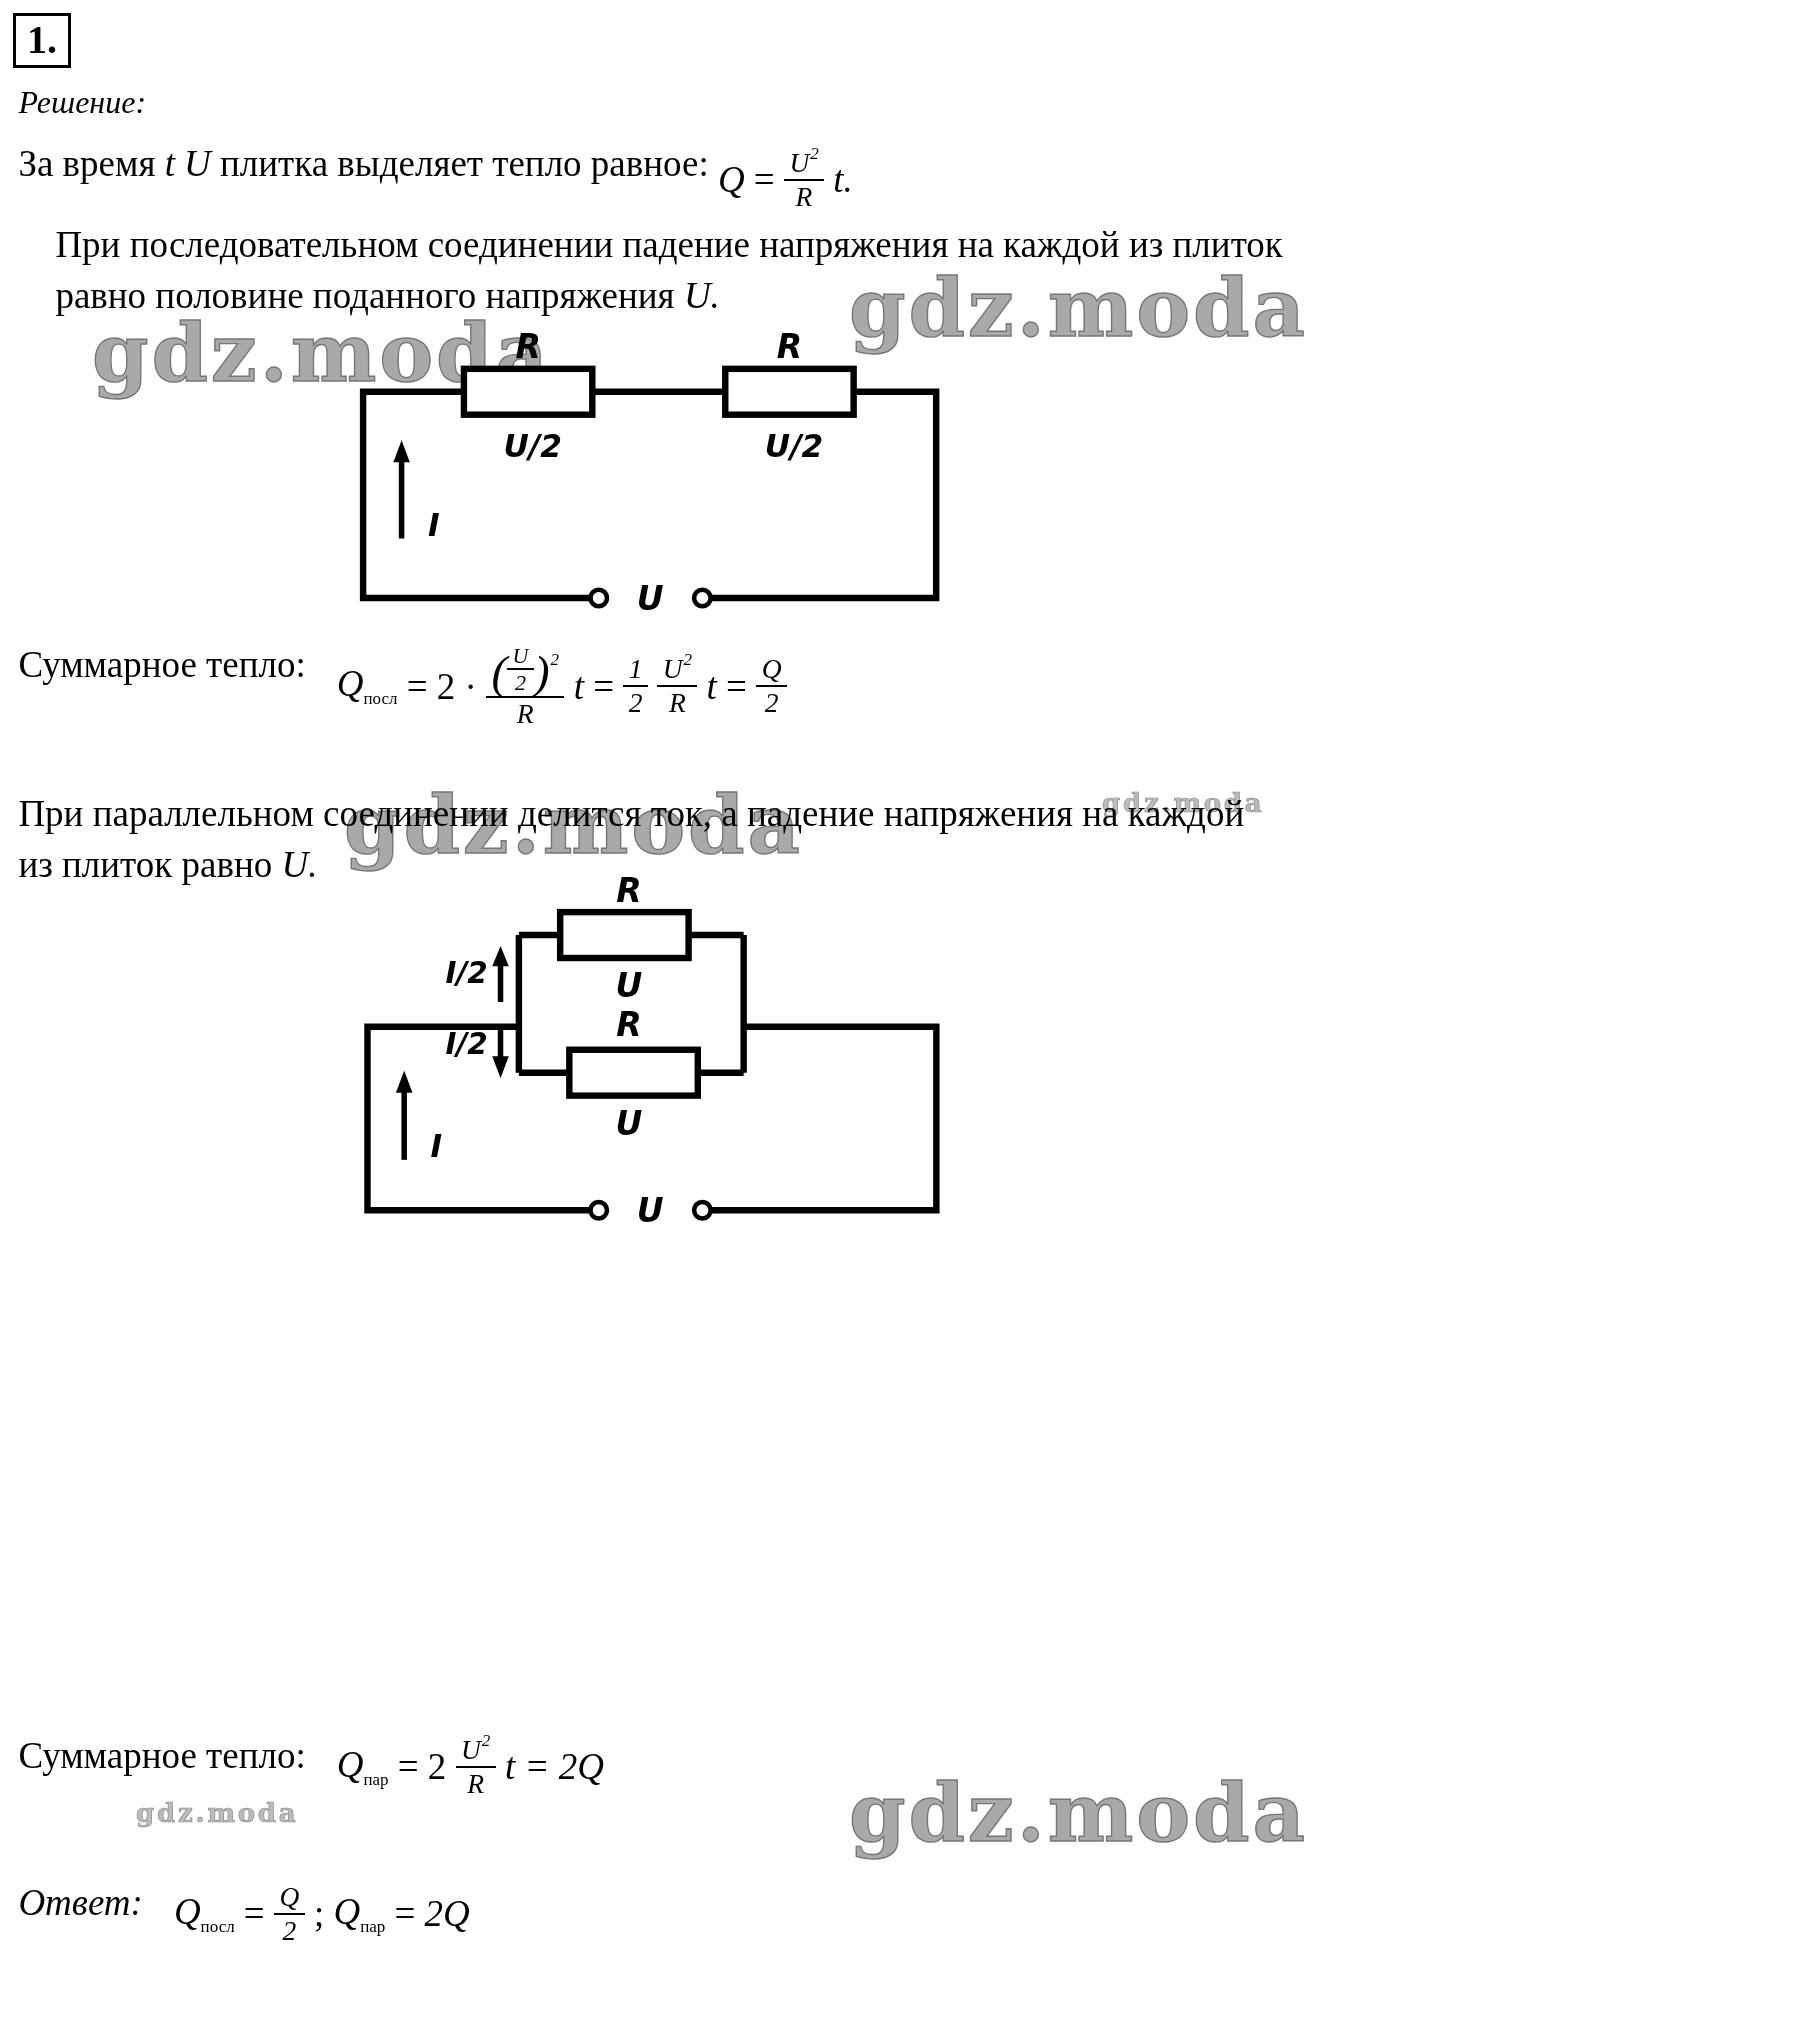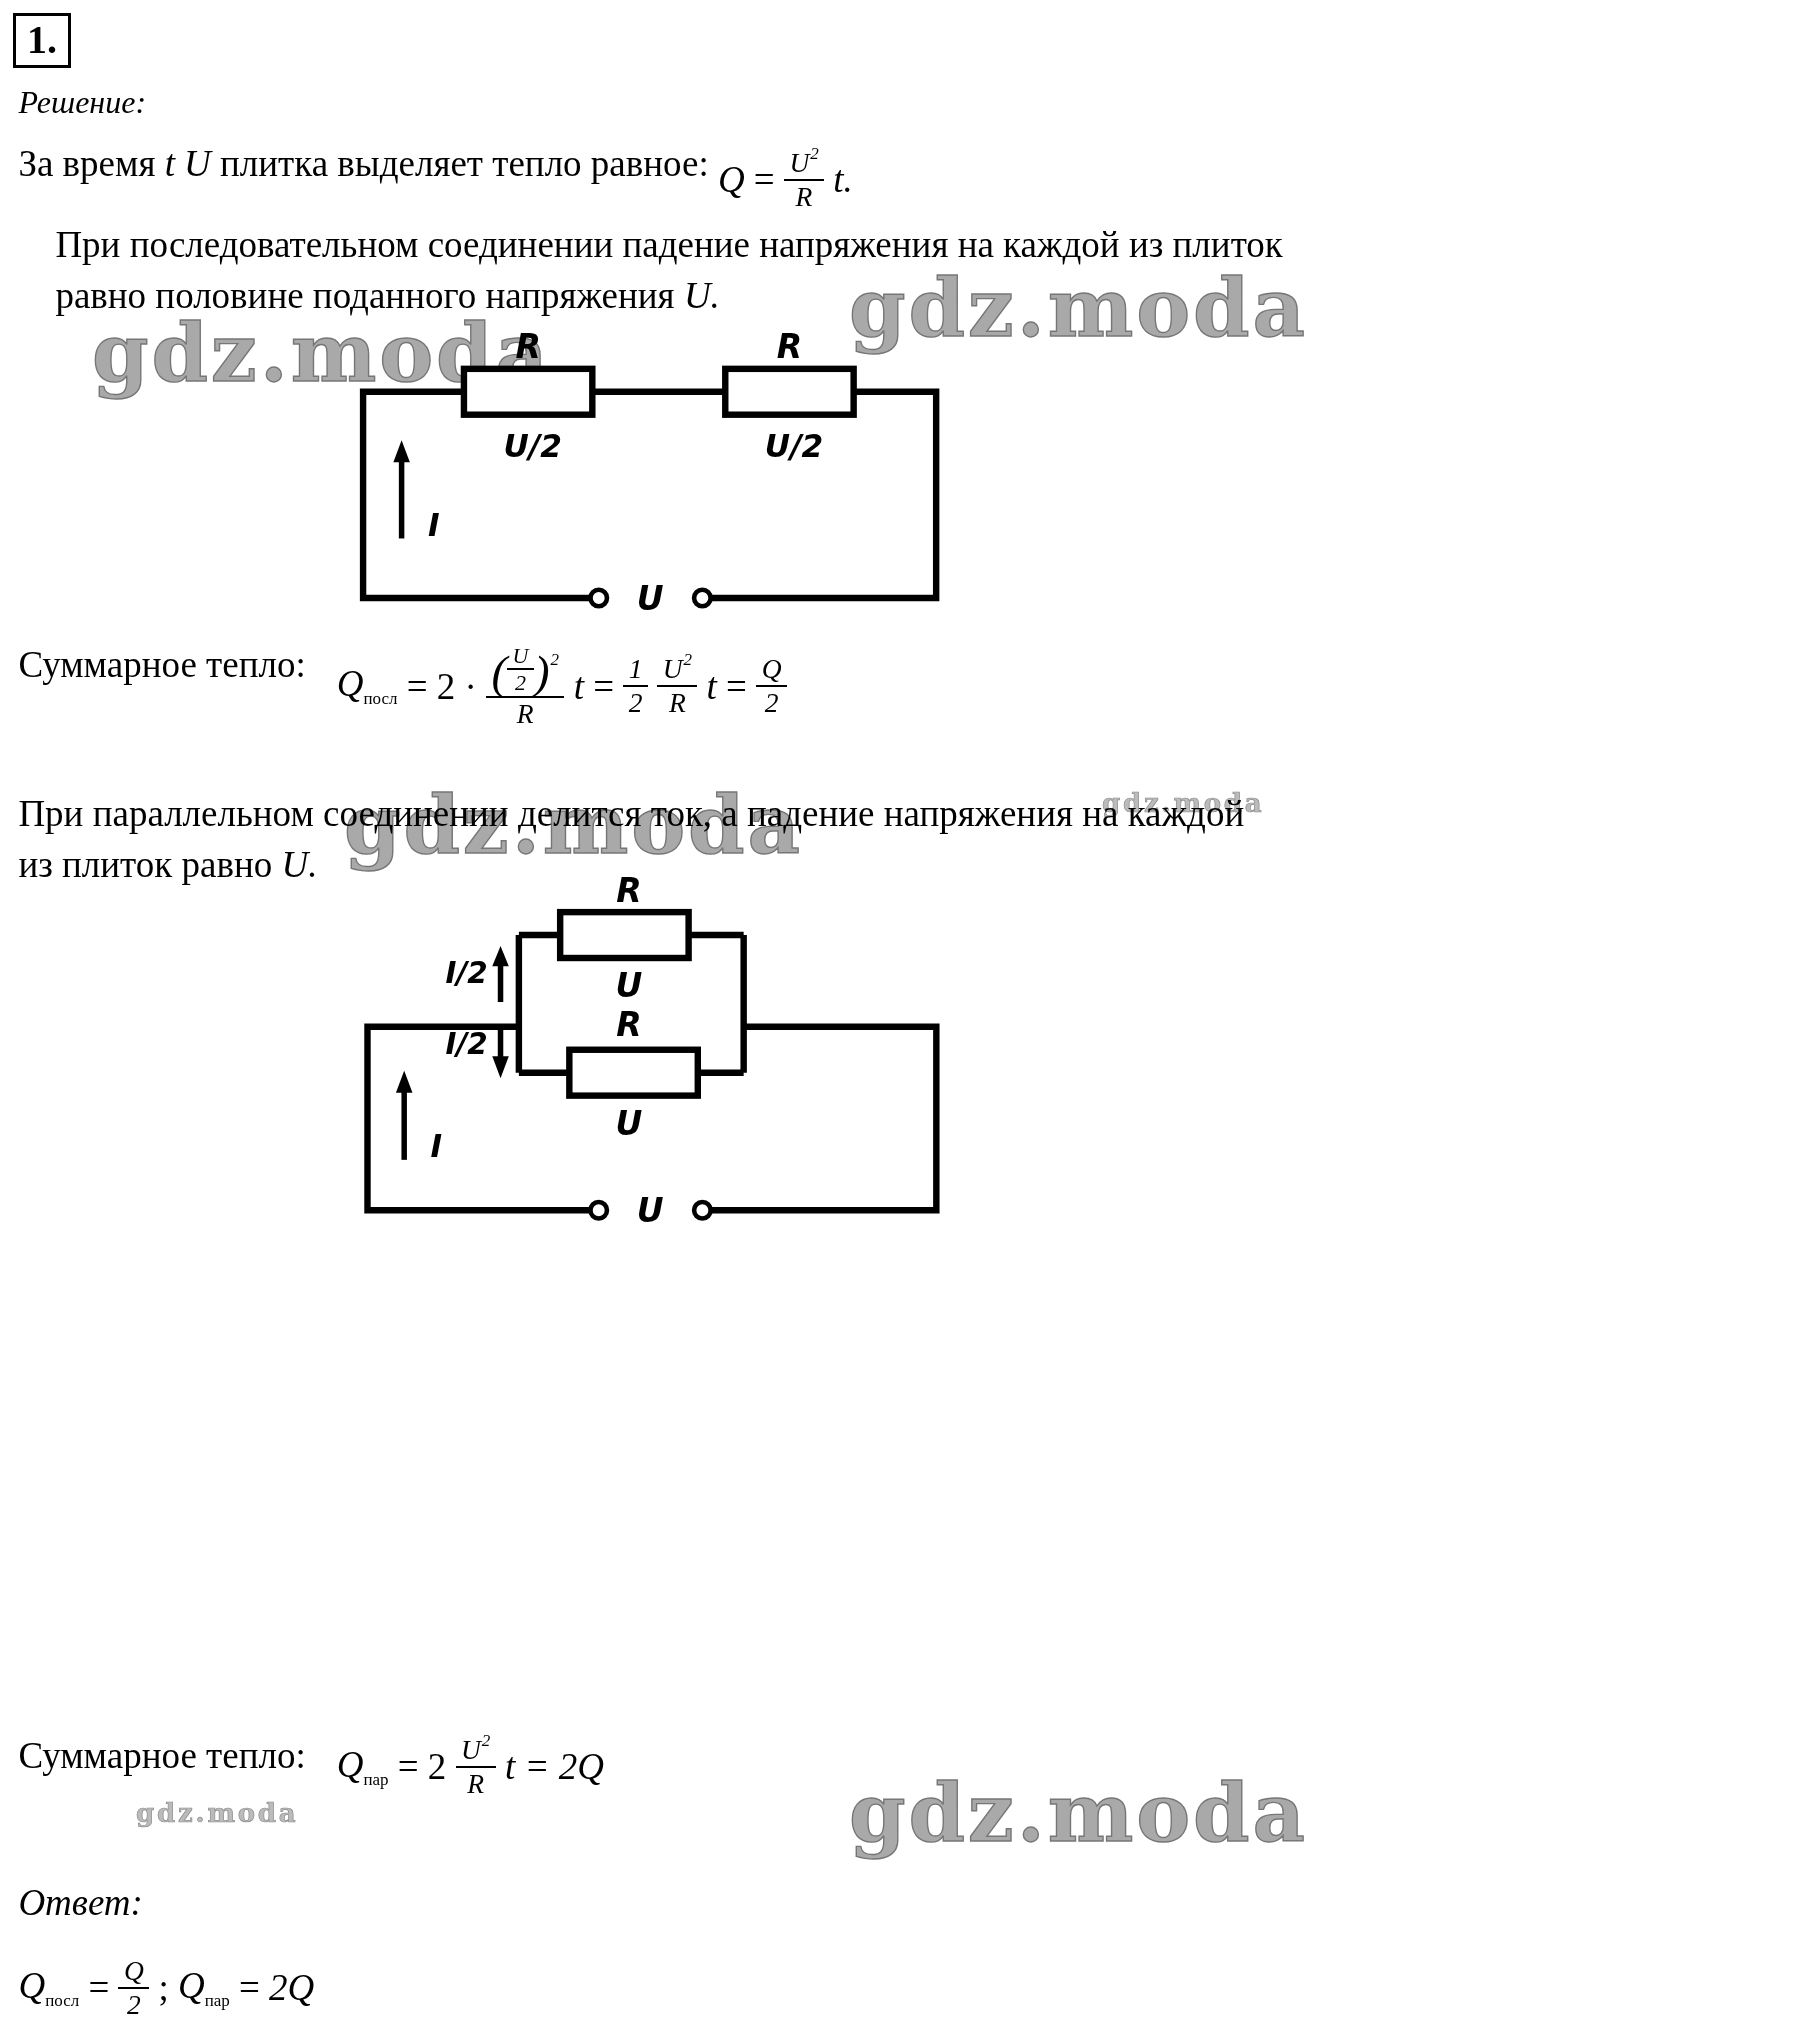--- a/index.html
+++ b/index.html
@@ -198,21 +198,21 @@
           <span>U</span>
           <span class="sup">2</span>
         </span>
       <span class="den">R</span>
     </span>
     <span>t</span>
     <span>= 2Q</span>
   </span>
 </div>
 
-<div class="heatline" style="top:1881px; height:101px;flex-direction:column;">
+<div class="heatline" style="top:1881px; height:101px;">
   <span class="lbl" style="font-style:italic;">Ответ:</span>
   <span class="mrow">
     <span class="qsub"><span>Q</span><sub>посл</sub></span>
     <span class="up">=</span>
     <span class="frac frac-m">
       <span class="num">Q</span>
       <span class="den">2</span>
     </span>
     <span class="up">;</span>
     <span class="qsub"><span>Q</span><sub>пар</sub></span>

